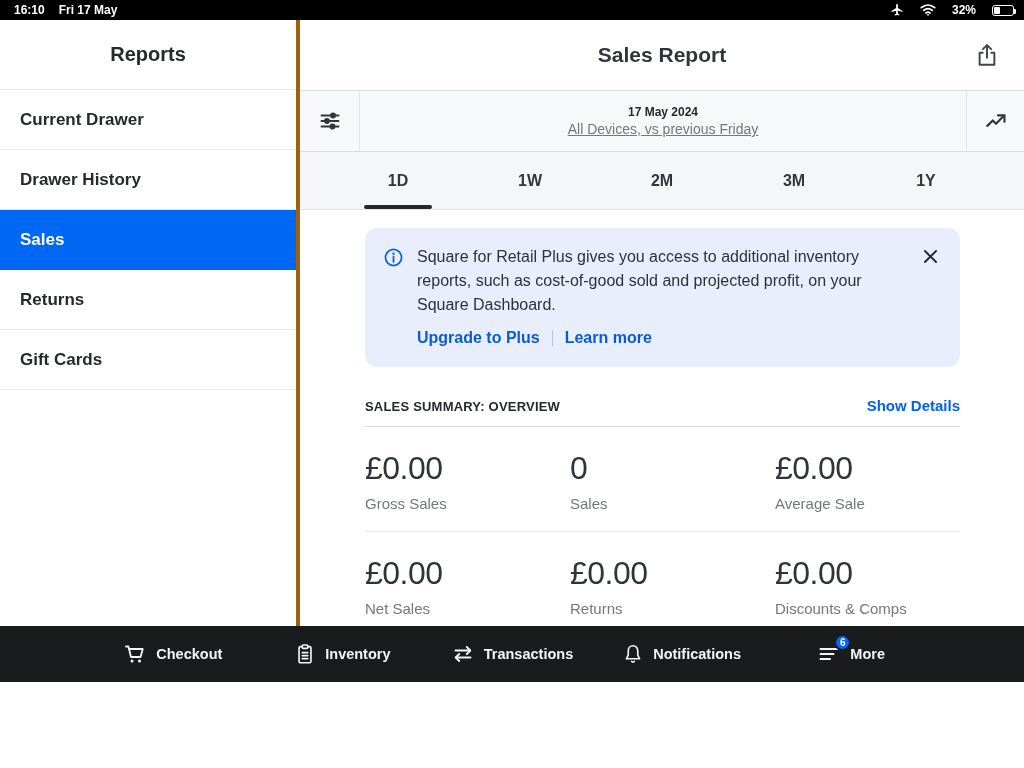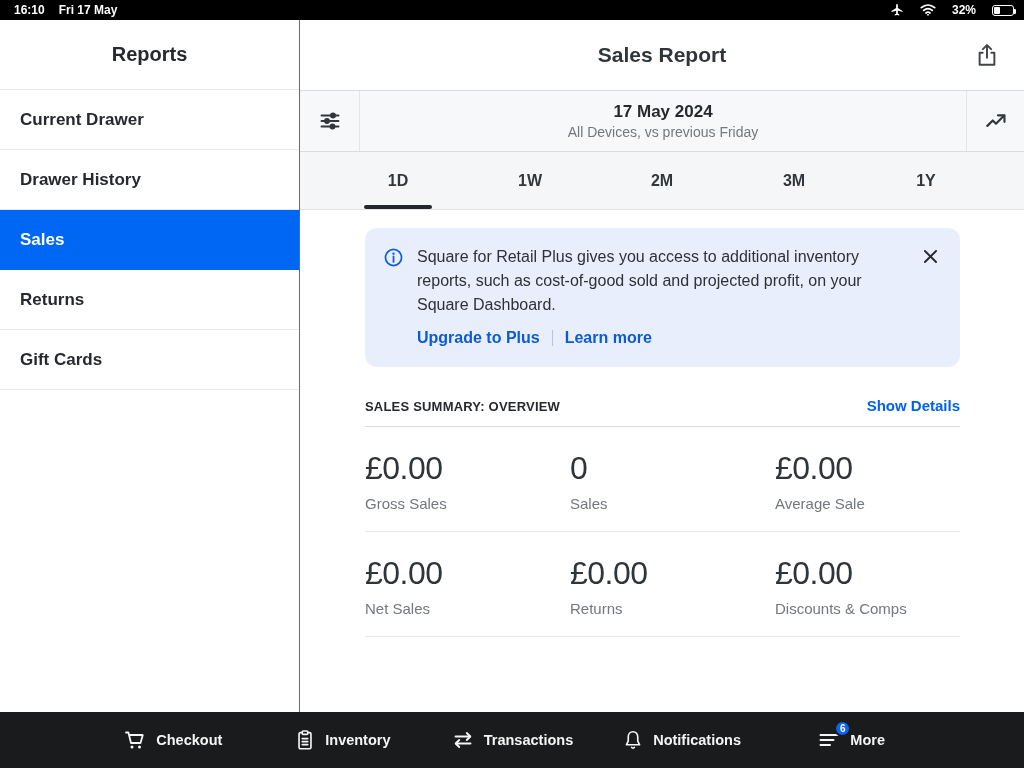--- a/index.html
+++ b/index.html
@@ -1,52 +1,52 @@
 <!DOCTYPE html>
 <html><head>
 <meta charset="utf-8">
 <style>
   * { margin:0; padding:0; box-sizing:border-box; }
   html,body { width:1024px; height:768px; }
   body { font-family:"Liberation Sans","DejaVu Sans",sans-serif; background:#fff; }
-  .screen { position:relative; width:1024px; height:768px; overflow:hidden; background:#d946ef;padding-left:42px; }
+  .screen { position:relative; width:1024px; height:682px; overflow:hidden; background:#d946ef;padding-left:42px; }
 
   
   .statusbar { position:absolute; top:0; left:0; right:0; height:20px; background:#000;
     display:flex; align-items:center; justify-content:space-between; padding:0 10px 0 14px;
     color:#fff; font-size:12px; font-weight:bold; }
   .statusbar .left { display:flex; gap:14px; }
   .statusbar .right { display:flex; align-items:center; gap:16px; }
   .battery { position:relative; width:22px; height:11px; border:1px solid #fff; border-radius:3px; }
   .battery .fill { position:absolute; left:1px; top:1px; bottom:1px; width:32%; background:#fff; border-radius:1px; }
   .battery .nub { position:absolute; right:-3px; top:3px; width:2px; height:5px; background:#fff; border-radius:0 1px 1px 0; }
 
   
   .app { position:absolute; top:20px; left:0; right:0; bottom:56px; display:flex; }
 
   
-  .sidebar { width:300px; border-right:1px solid #a16207; display:flex; flex-direction:column; background:#fff; }
+  .sidebar { width:300px; border-right:4px solid #a16207; display:flex; flex-direction:column; background:#fff; }
   .sidebar-title { height:70px; display:flex; align-items:center; justify-content:center;
     font-size:20px; font-weight:bold; color:#26292d; border-bottom:1px solid #e7e8ea; }
   .side-item { height:60px; display:flex; align-items:center; padding-left:20px;
     font-size:17px; font-weight:bold; color:#26292d; border-bottom:1px solid #e7e8ea; cursor:pointer; }
   .side-item.selected { background:#0067f5; color:#fff; border-bottom-color:#0067f5; }
 
   
   .main { flex:1; display:flex; flex-direction:column; background:#fff; }
   .main-header { height:70px; position:relative; display:flex; align-items:center; justify-content:center; }
   .main-title { font-size:21px; font-weight:bold; color:#30353a; }
   .share-btn { position:absolute; right:24px; top:50%; transform:translateY(-50%); background:none; border:none; cursor:pointer; color:#40454a; }
 
   
   .datebar { height:62px; display:flex; background:#f7f8f9; border-top:1px solid #d9dcdf; border-bottom:1px solid #d9dcdf; }
   .filter-cell { width:60px; display:flex; align-items:center; justify-content:center; border-right:1px solid #e3e5e8; cursor:pointer; color:#32373c; }
   .date-cell { flex:1; display:flex; flex-direction:column; align-items:center; justify-content:center; gap:2px; cursor:pointer; }
-  .date-main { font-size:17px; font-weight:bold; color:#26292d; }
-  .date-sub { font-size:14px; color:#73787d; }
+  .date-main { font-size:12px; font-weight:bold; color:#26292d; }
+  .date-sub { font-size:14px; color:#73787d;text-decoration:underline; }
   .trend-cell { width:58px; display:flex; align-items:center; justify-content:center; border-left:1px solid #e3e5e8; cursor:pointer; color:#32373c; }
 
   
   .tabsbar { height:58px; background:#f5f6f7; border-bottom:1px solid #e2e4e7; display:flex; padding:0 32px; }
   .tab { flex:1; position:relative; display:flex; align-items:center; justify-content:center;
     font-size:16px; font-weight:bold; color:#32373c; cursor:pointer; }
   .tab.active::after { content:""; position:absolute; bottom:0; left:50%; transform:translateX(-50%);
     width:68px; height:4px; background:#24282c; border-radius:2px; }
 
   

